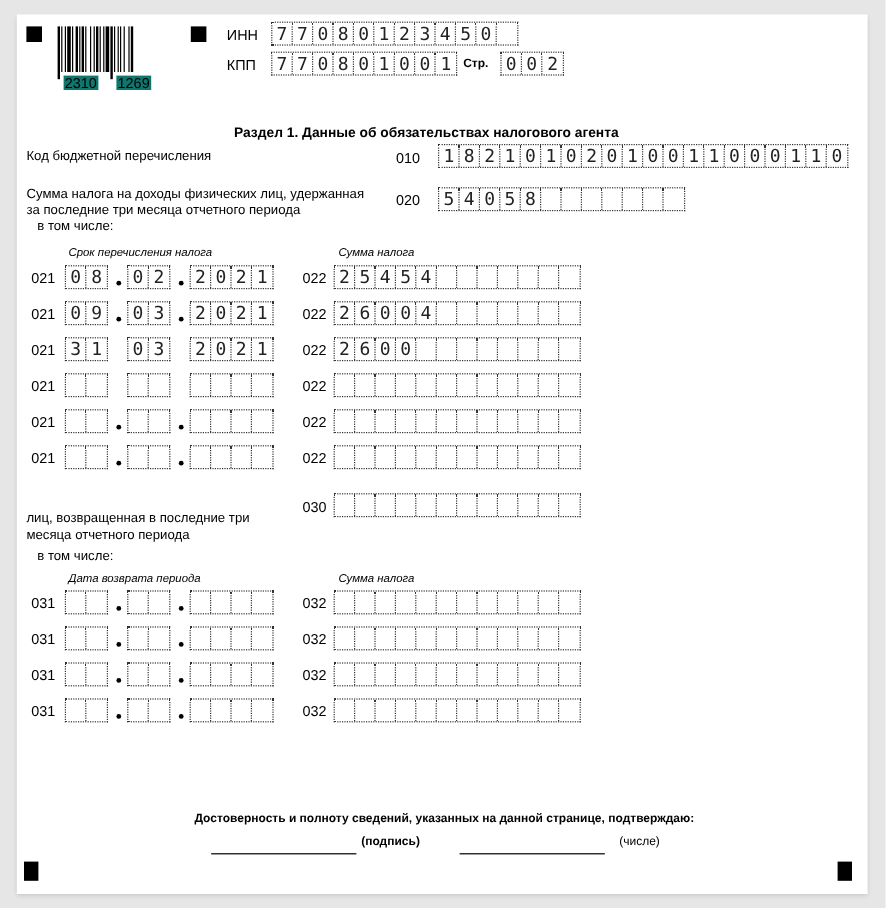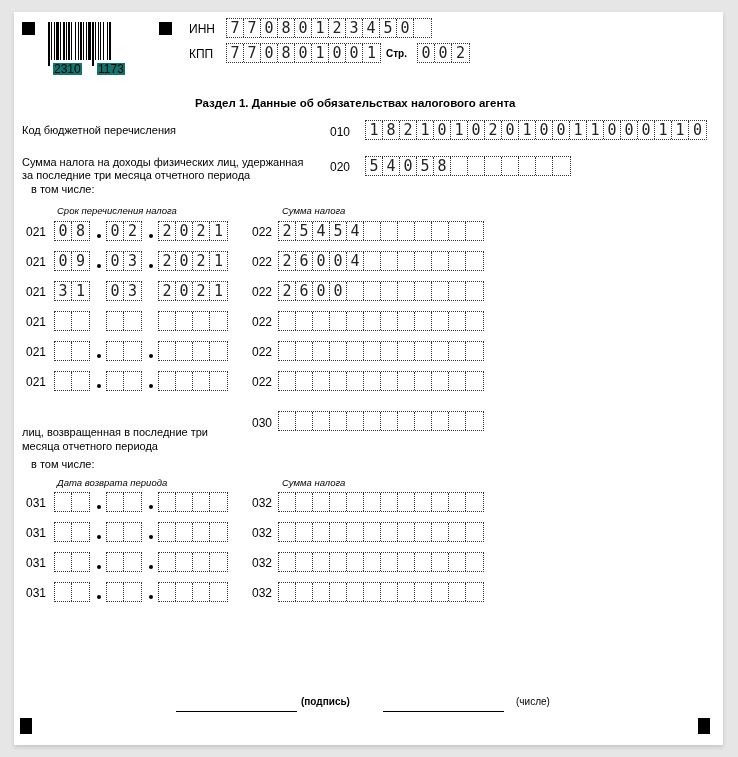--- a/index.html
+++ b/index.html
@@ -14,21 +14,21 @@
   .itl { font-size:9.5px; font-style:italic; }
   .cells { position:absolute; display:flex; height:20px; border:1px dotted #333; box-sizing:border-box; }
   .cell { width:17px; height:18px; border-right:1px dotted #333; box-sizing:border-box;
           font-family:"DejaVu Sans Mono", monospace; font-size:15px; line-height:18px; text-align:center; color:#222; }
   .cell:last-child { border-right:none; }
   .dot { position:absolute; width:4px; height:4px; background:#000; border-radius:50%; }
   .barcode { position:absolute; left:34px; top:10px; width:92px; height:44px; }
   .barcode .b { position:absolute; top:0; background:#000; }
   .bcnum { position:absolute; font-size:12px; top:41px; background:#0f766e; padding:0 1px; line-height:12px; }
   .sigline { position:absolute; height:1px; background:#000; }
-  .title { font-size:11.5px; font-weight:bold; }
+  .title { font-size:11.5px; font-weight:bold;margin-top:8px; }
 </style>
 </head>
 <body>
 
 <div class="sheet">
 
   <div class="marker" style="left:8px;top:10px;"></div>
   <div class="marker" style="left:145px;top:10px;"></div>
   <div class="marker" style="left:6px;top:706px;width:12px;height:16px;"></div>
   <div class="marker" style="left:684px;top:706px;width:12px;height:16px;"></div>
@@ -50,21 +50,21 @@
       <span class="b" style="left: 23px; width: 1px; height: 38px;"></span>
       <span class="b" style="left: 20px; width: 2px; height: 38px;"></span>
       <span class="b" style="left: 18px; width: 1px; height: 38px;"></span>
       <span class="b" style="left: 15px; width: 2px; height: 38px;"></span>
       <span class="b" style="left: 12px; width: 1px; height: 38px;"></span>
       <span class="b" style="left: 8px; width: 3px; height: 38px;"></span>
       <span class="b" style="left: 6px; width: 1px; height: 38px;"></span>
       <span class="b" style="left: 3px; width: 1px; height: 38px;"></span>
       <span class="b" style="left: 0px; width: 2px; height: 44px;"></span>
     <span class="bcnum" style="left:5px;">2310</span>
-    <span class="bcnum" style="left:49px;">1173</span>
+    <span class="bcnum" style="left:49px;">1269</span>
   </div>
 
   <span class="abs lbl" style="left:175px;top:10px;font-size:12px;">ИНН</span>
   <div class="cells" style="left:212px;top:6px;">
       <span class="cell">7</span>
       <span class="cell">7</span>
       <span class="cell">0</span>
       <span class="cell">8</span>
       <span class="cell">0</span>
       <span class="cell">1</span>
@@ -160,20 +160,21 @@
       <span class="cell"></span>
       <span class="cell"></span>
       <span class="cell"></span>
       <span class="cell"></span>
     </div>
 
   <span class="abs itl" style="left:43px;top:465px;">Дата возврата периода</span>
   <span class="abs itl" style="left:268px;top:465px;">Сумма налога</span>
   <div id="returned-rows"></div>
 
+  <div class="abs" style="left:148px;top:665px;font-size:10px;font-weight:bold;">Достоверность и полноту сведений, указанных на данной странице, подтверждаю:</div>
   <div class="sigline" style="left:162px;top:699px;width:121px;"></div>
   <span class="abs" style="left:287px;top:684px;font-size:10px;font-weight:bold;">(подпись)</span>
   <div class="sigline" style="left:369px;top:699px;width:121px;"></div>
   <span class="abs" style="left:502px;top:684px;font-size:10px;">(числе)</span>
 <span class="abs code" style="left: 12px; top: 213px;">021</span>
     <div class="cells" style="left: 40px; top: 209px;">
       <span class="cell">0</span>
       <span class="cell">8</span>
     </div>
     <div class="cells" style="left: 92px; top: 209px;">

